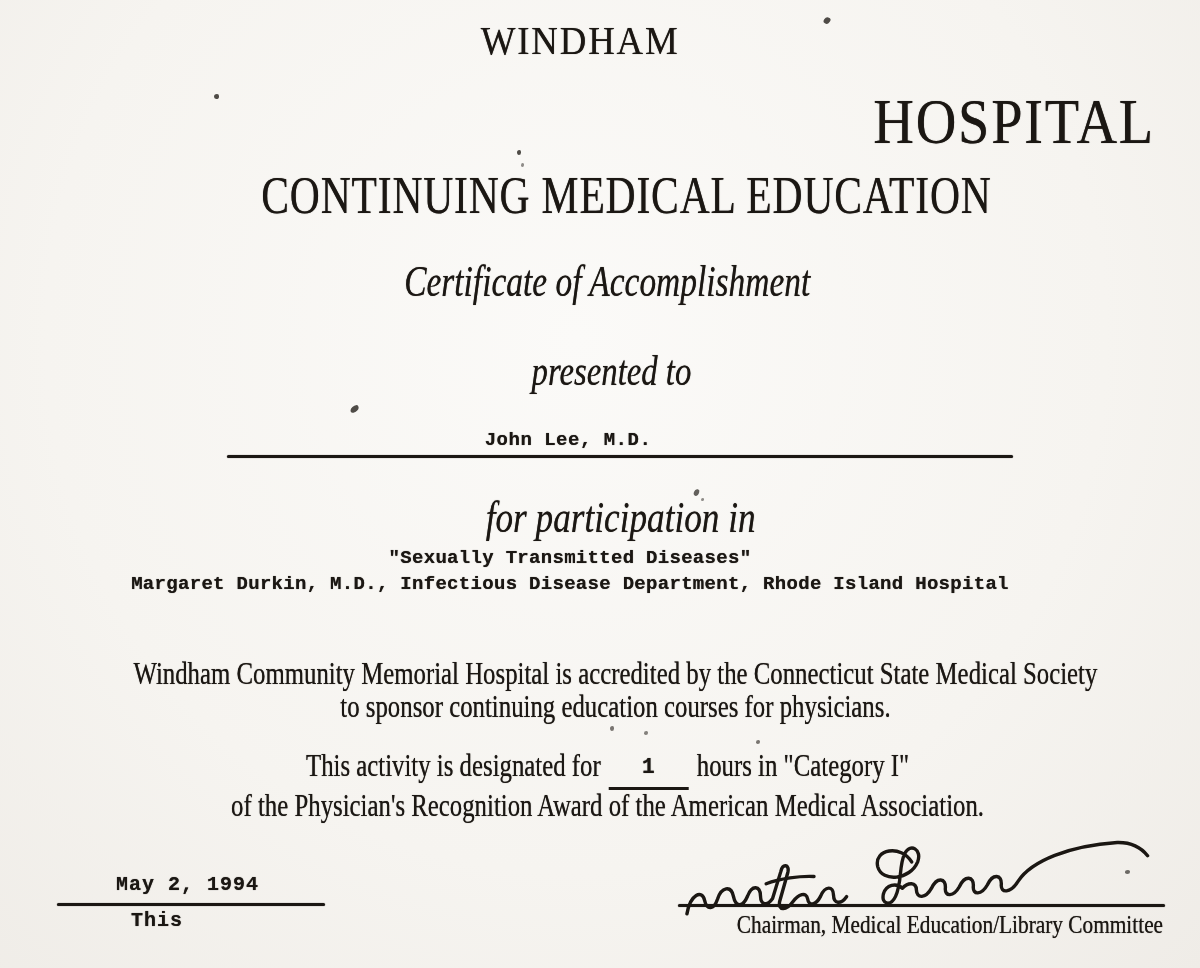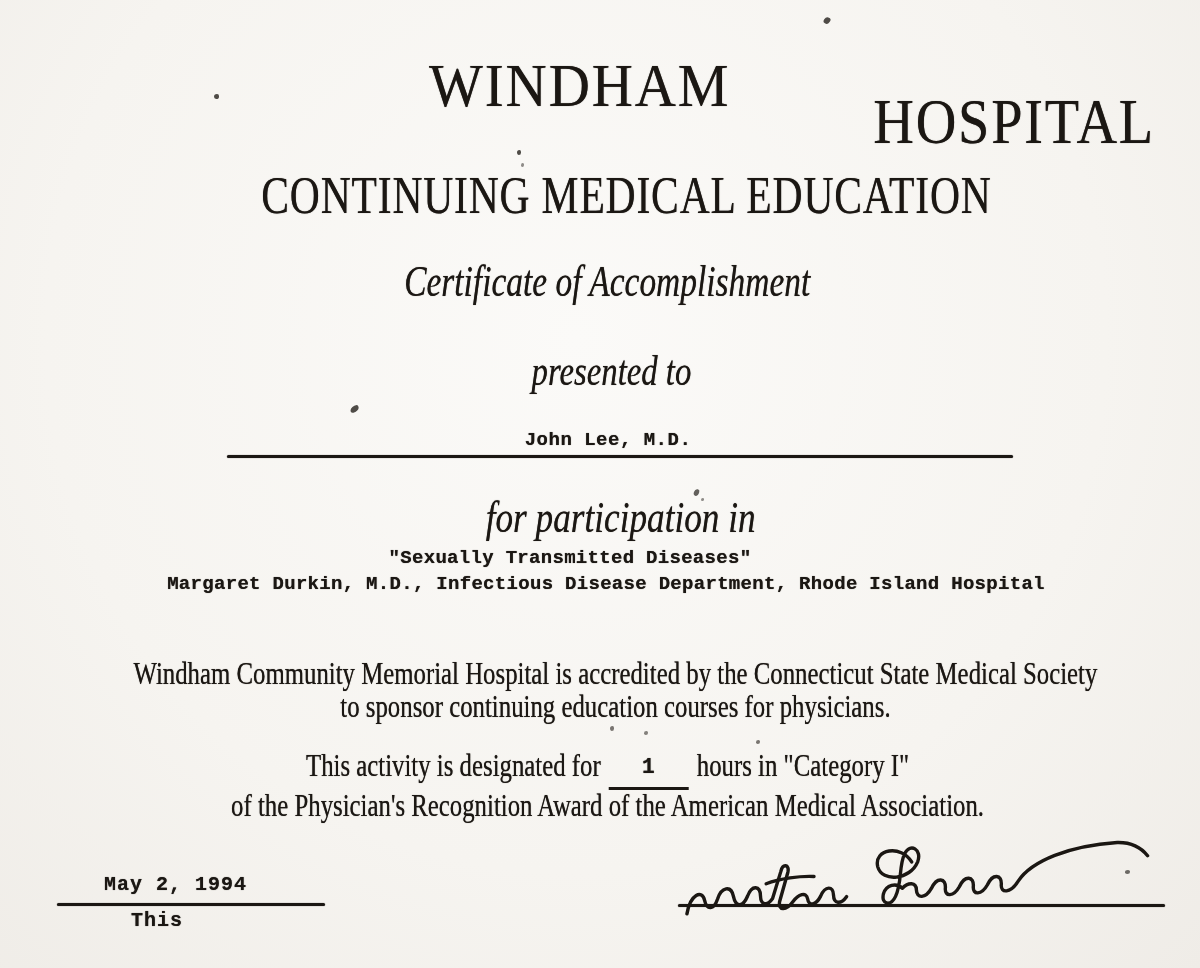--- a/index.html
+++ b/index.html
@@ -15,51 +15,51 @@
     color:var(--ink);
     font-family:"Liberation Serif", serif;
   }
   .line{position:absolute;left:0;text-align:center;line-height:1;white-space:nowrap;}
   .t{text-shadow:0 0 0.8px rgba(27,23,19,.85);}
   .cx{display:inline-block;transform-origin:50% 50%;}
   .serif{font-family:"Liberation Serif", serif;}
   .ital{font-family:"Liberation Serif", serif;font-style:italic;}
   .mono{font-family:"Liberation Mono", monospace;font-weight:700;}
 
-  .title1{top:21px;width:1160px;font-size:62px;margin-top:33px;}
+  .title1{top:21px;width:1160px;font-size:40px;}
   .title1 .cx{transform:scaleX(.92);letter-spacing:2px;}
   .title2{top:90px;width:1174px;font-size:64px;text-align:right;}
   .title2 .cx{transform:scaleX(.88);letter-spacing:2px;}
   .subtitle{top:170px;width:1196px;font-size:52px;padding-left:28px;}
   .subtitle .cx{transform:scaleX(.80);letter-spacing:1px;}
   .cert-type{top:260px;width:1214px;font-size:44px;}
   .cert-type .cx{transform:scaleX(.76);}
   .presented{top:350px;width:1222px;font-size:42px;}
   .presented .cx{transform:scaleX(.78);}
-  .recipient{top:431px;width:1136px;font-size:19px;letter-spacing:.5px;padding-left:40px;}
+  .recipient{top:431px;width:1136px;font-size:19px;letter-spacing:.5px;}
   .rule{position:absolute;height:3px;background:var(--ink);border-radius:2px;box-shadow:0 0 1px rgba(27,23,19,.7);}
   .name-rule{top:455px;left:227px;width:786px;}
   .participation{top:496px;width:1242px;font-size:44px;}
   .participation .cx{transform:scaleX(.80);}
   .course-title{top:549px;width:1140px;font-size:19px;letter-spacing:.3px;}
-  .presenter{top:575px;width:1140px;font-size:19px;letter-spacing:.3px;padding-left:36px;}
+  .presenter{top:575px;width:1140px;font-size:19px;letter-spacing:.3px;}
   .accreditation{top:657px;width:1230px;font-size:31px;line-height:33px;}
   .accreditation .cx{transform:scaleX(.80);}
   .designation{top:750px;width:1216px;font-size:31px;line-height:32px;}
   .designation .cx{transform:scaleX(.80);}
   .hours-slot{
     display:inline-block;width:100px;text-align:center;
     border-bottom:3px solid var(--ink);
     margin:0 10px;vertical-align:baseline;
   }
   .hours{
     font-family:"Liberation Mono", monospace;font-weight:700;font-size:22px;
     display:inline-block;transform:translateY(-3px) scaleX(1.2);
   }
-  .date-value{top:875px;left:104px;text-align:left;font-size:20px;letter-spacing:1px;}
+  .date-value{top:875px;left:116px;text-align:left;font-size:20px;letter-spacing:1px;}
   .date-rule{top:903px;left:57px;width:268px;}
   .date-label{top:911px;left:57px;width:200px;font-size:20px;letter-spacing:1px;}
   .sig-rule{top:904px;left:678px;width:487px;}
   .sig-title{top:912px;left:690px;width:480px;font-size:26px;}
   .sig-title .cx{transform:scaleX(.82);}
   .signature{position:absolute;left:650px;top:838px;width:520px;height:74px;transform:rotate(-1.5deg);}
   .signature path{fill:none;stroke:var(--ink);stroke-width:3.4;stroke-linecap:round;stroke-linejoin:round;}
 
   
   .speck{position:absolute;background:#24201b;border-radius:60% 40% 55% 45%;opacity:.8;}
@@ -142,20 +142,23 @@
              C 252 6, 224 10, 228 28 C 232 44, 260 42, 268 24
              C 273 12, 261 4, 255 16 C 249 28, 252 44, 245 58
              C 240 68, 230 66, 233 55 C 236 46, 246 44, 252 50
              C 258 44, 266 44, 266 52 C 266 61, 275 61, 281 51
              C 287 39, 296 41, 295 51 C 294 60, 303 60, 309 50
              C 315 38, 324 40, 323 50 C 322 59, 331 59, 337 49
              C 343 37, 352 39, 351 49 C 350 58, 360 58, 368 46
              C 382 26, 420 12, 468 10 C 482 10, 492 16, 498 24"></path>
   </svg>
   <div class="rule sig-rule"></div>
+  <div class="line serif t sig-title">
+    <span class="cx">Chairman, Medical Education/Library Committee</span>
+  </div>
 
   <span class="speck sp1"></span>
   <span class="speck sp2"></span>
   <span class="speck sp3"></span>
   <span class="speck sp3b"></span>
   <span class="speck sp4"></span>
   <span class="speck sp5"></span>
   <span class="speck sp5b"></span>
   <span class="speck sp6"></span>
   <span class="speck sp6b"></span>

